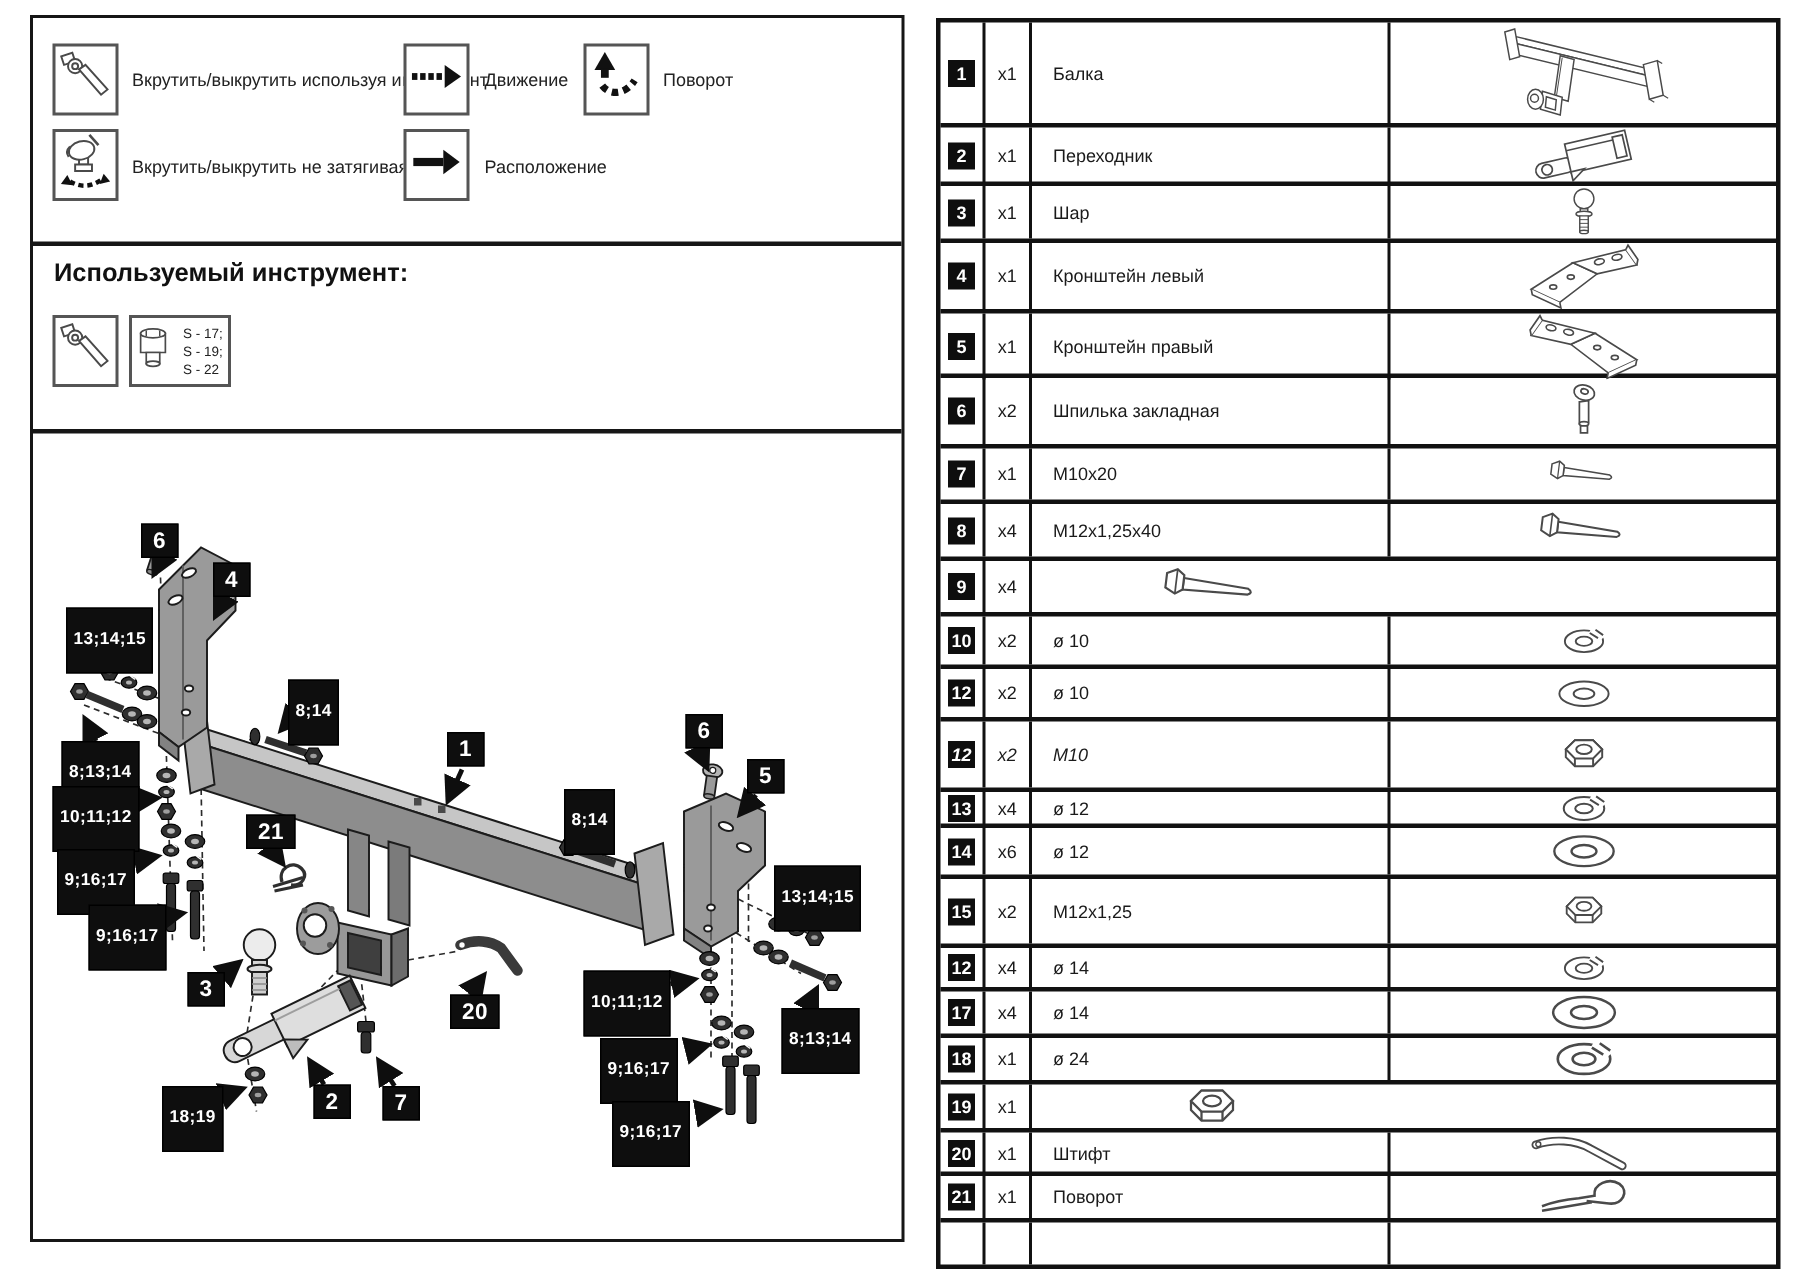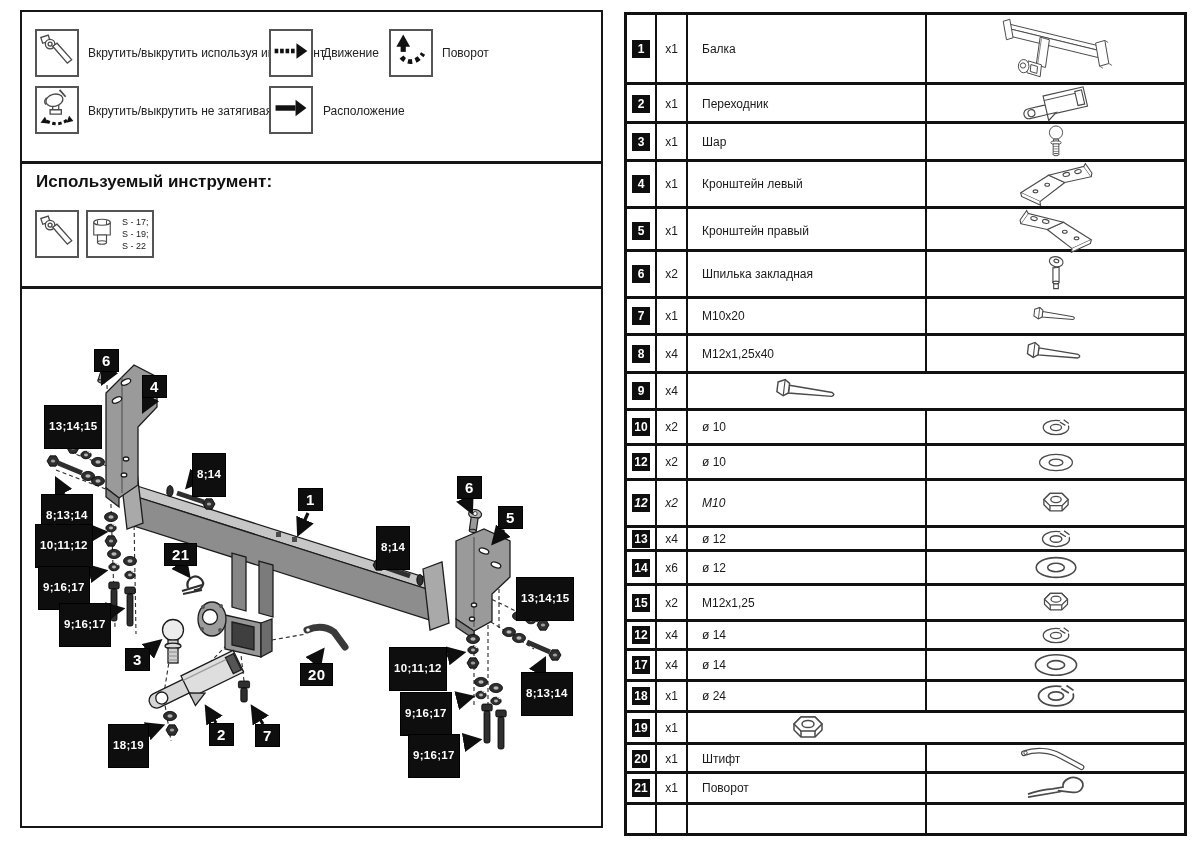--- a/index.html
+++ b/index.html
@@ -609,21 +609,21 @@
           <div class="badge">14</div>
         </div>
       <div class="cell c-qty">x6</div>
       <div class="cell c-name">ø 12</div>
       <div class="cell c-img">
           <svg width="46" height="25" viewBox="0 0 44 24">
             <use href="#sym-flat"></use>
           </svg>
         </div>
     </div>
-    <div class="prow" style="height:36px;">
+    <div class="prow" style="height:46px;">
       <div class="cell c-num">
           <div class="badge">15</div>
         </div>
       <div class="cell c-qty">x2</div>
       <div class="cell c-name">M12x1,25</div>
       <div class="cell c-img">
           <svg width="28" height="25" viewBox="0 0 34 30">
             <use href="#sym-nut"></use>
           </svg>
         </div>

